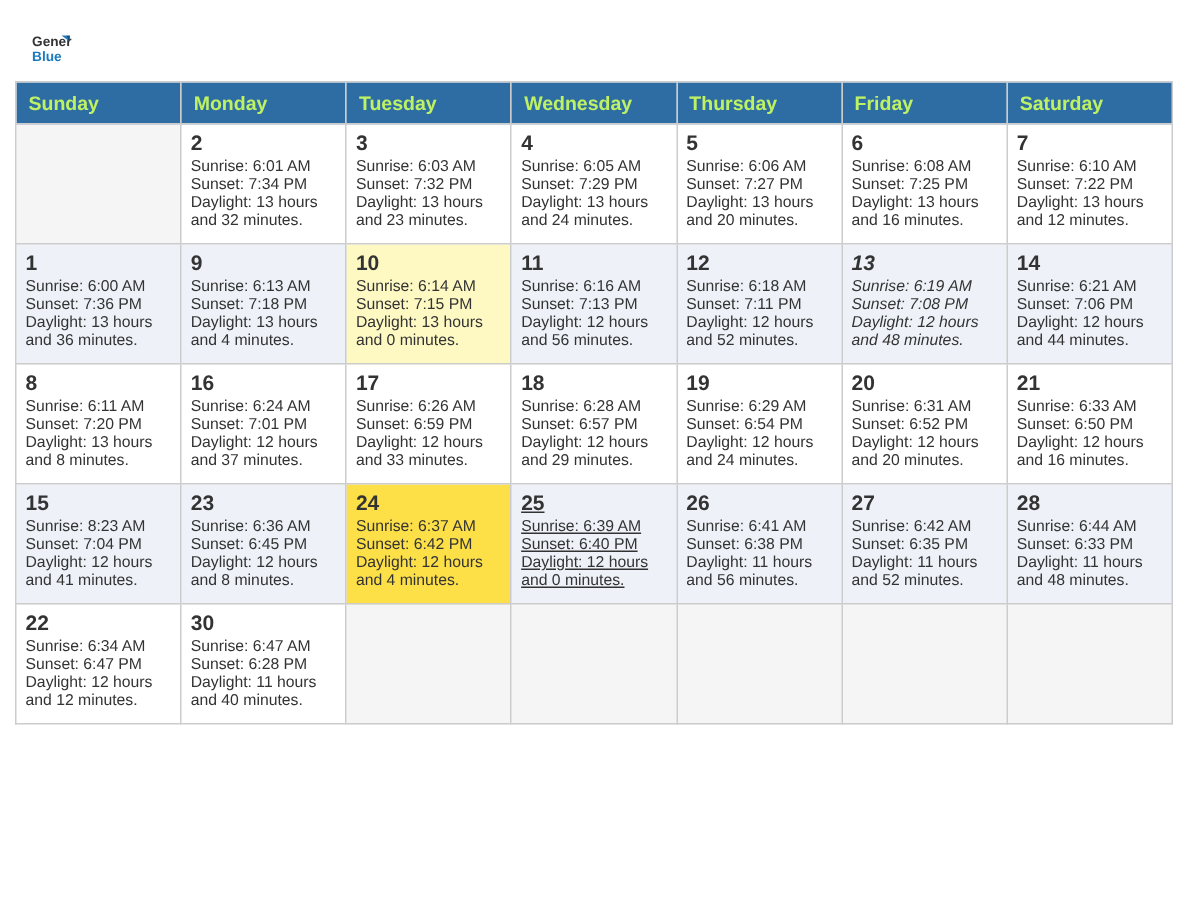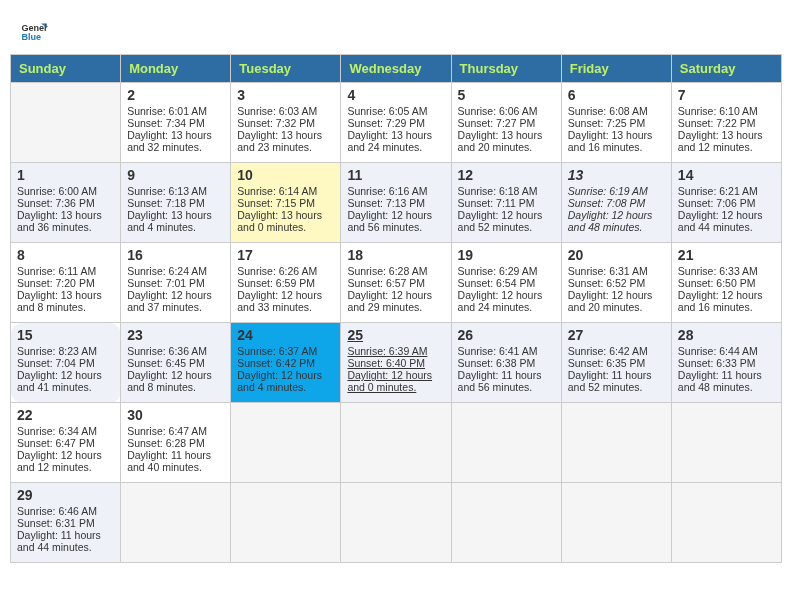--- a/index.html
+++ b/index.html
@@ -128,40 +128,31 @@
       <tr>
         <td style="background: rgb(255, 255, 255);"><span class="day-num">8</span><span>Sunrise: 6:11 AM</span><br><span>Sunset: 7:20 PM</span><br><span>Daylight: 13 hours and 8 minutes.</span></td>
         <td style="background: rgb(255, 255, 255);"><span class="day-num">16</span><span>Sunrise: 6:24 AM</span><br><span>Sunset: 7:01 PM</span><br><span>Daylight: 12 hours and 37 minutes.</span></td>
         <td style="background: rgb(255, 255, 255); margin-top: 36px;"><span class="day-num">17</span><span>Sunrise: 6:26 AM</span><br><span>Sunset: 6:59 PM</span><br><span>Daylight: 12 hours and 33 minutes.</span></td>
         <td style="background: rgb(255, 255, 255);"><span class="day-num">18</span><span>Sunrise: 6:28 AM</span><br><span>Sunset: 6:57 PM</span><br><span>Daylight: 12 hours and 29 minutes.</span></td>
         <td style="background: rgb(255, 255, 255);"><span class="day-num">19</span><span>Sunrise: 6:29 AM</span><br><span>Sunset: 6:54 PM</span><br><span>Daylight: 12 hours and 24 minutes.</span></td>
         <td style="background: rgb(255, 255, 255);"><span class="day-num">20</span><span>Sunrise: 6:31 AM</span><br><span>Sunset: 6:52 PM</span><br><span>Daylight: 12 hours and 20 minutes.</span></td>
         <td style="background: rgb(255, 255, 255);"><span class="day-num">21</span><span>Sunrise: 6:33 AM</span><br><span>Sunset: 6:50 PM</span><br><span>Daylight: 12 hours and 16 minutes.</span></td>
       </tr>
       <tr>
-        <td style="background: rgb(238, 242, 248); border-radius: 12px;"><span class="day-num">15</span><span>Sunrise: 8:23 AM</span><br><span>Sunset: 7:04 PM</span><br><span>Daylight: 12 hours and 41 minutes.</span></td>
+        <td style="background: rgb(238, 242, 248);"><span class="day-num">15</span><span>Sunrise: 8:23 AM</span><br><span>Sunset: 7:04 PM</span><br><span>Daylight: 12 hours and 41 minutes.</span></td>
         <td style="background: rgb(238, 242, 248);"><span class="day-num">23</span><span>Sunrise: 6:36 AM</span><br><span>Sunset: 6:45 PM</span><br><span>Daylight: 12 hours and 8 minutes.</span></td>
-        <td style="background: #0ea5e9;"><span class="day-num">24</span><span>Sunrise: 6:37 AM</span><br><span>Sunset: 6:42 PM</span><br><span>Daylight: 12 hours and 4 minutes.</span></td>
+        <td style="background: #fde047;"><span class="day-num">24</span><span>Sunrise: 6:37 AM</span><br><span>Sunset: 6:42 PM</span><br><span>Daylight: 12 hours and 4 minutes.</span></td>
         <td style="background: rgb(238, 242, 248); text-decoration: underline;"><span class="day-num">25</span><span>Sunrise: 6:39 AM</span><br><span>Sunset: 6:40 PM</span><br><span>Daylight: 12 hours and 0 minutes.</span></td>
         <td style="background: rgb(238, 242, 248);"><span class="day-num">26</span><span>Sunrise: 6:41 AM</span><br><span>Sunset: 6:38 PM</span><br><span>Daylight: 11 hours and 56 minutes.</span></td>
         <td style="background: rgb(238, 242, 248);"><span class="day-num">27</span><span>Sunrise: 6:42 AM</span><br><span>Sunset: 6:35 PM</span><br><span>Daylight: 11 hours and 52 minutes.</span></td>
         <td style="background: rgb(238, 242, 248);"><span class="day-num">28</span><span>Sunrise: 6:44 AM</span><br><span>Sunset: 6:33 PM</span><br><span>Daylight: 11 hours and 48 minutes.</span></td>
       </tr>
       <tr>
         <td style="background: rgb(255, 255, 255);"><span class="day-num">22</span><span>Sunrise: 6:34 AM</span><br><span>Sunset: 6:47 PM</span><br><span>Daylight: 12 hours and 12 minutes.</span></td>
         <td style="background: rgb(255, 255, 255);"><span class="day-num">30</span><span>Sunrise: 6:47 AM</span><br><span>Sunset: 6:28 PM</span><br><span>Daylight: 11 hours and 40 minutes.</span></td>
         <td class="empty" style="background: rgb(245, 245, 245);"></td>
         <td class="empty" style="background: rgb(245, 245, 245);"></td>
         <td class="empty" style="background: rgb(245, 245, 245);"></td>
         <td class="empty" style="background: rgb(245, 245, 245);"></td>
         <td class="empty" style="background: rgb(245, 245, 245);"></td>
       </tr>
-      <tr>
-        <td style="background: rgb(238, 242, 248);"><span class="day-num">29</span><span>Sunrise: 6:46 AM</span><br><span>Sunset: 6:31 PM</span><br><span>Daylight: 11 hours and 44 minutes.</span></td>
-        <td class="empty" style="background: rgb(245, 245, 245);"></td>
-        <td class="empty" style="background: rgb(245, 245, 245);"></td>
-        <td class="empty" style="background: rgb(245, 245, 245);"></td>
-        <td class="empty" style="background: rgb(245, 245, 245);"></td>
-        <td class="empty" style="background: rgb(245, 245, 245);"></td>
-        <td class="empty" style="background: rgb(245, 245, 245);"></td>
-      </tr>
     </tbody>
 </table>
 
 </body></html>

